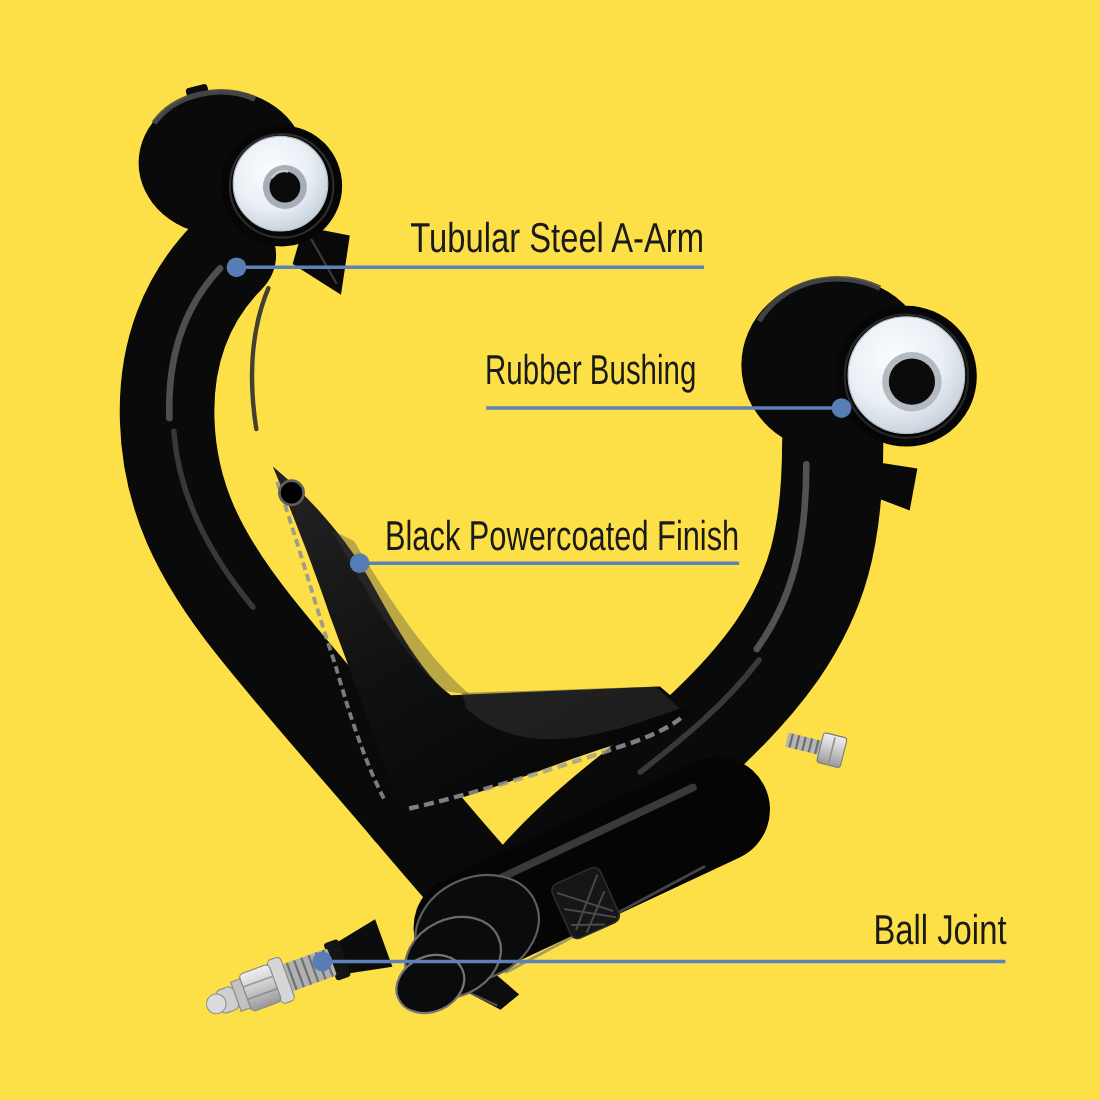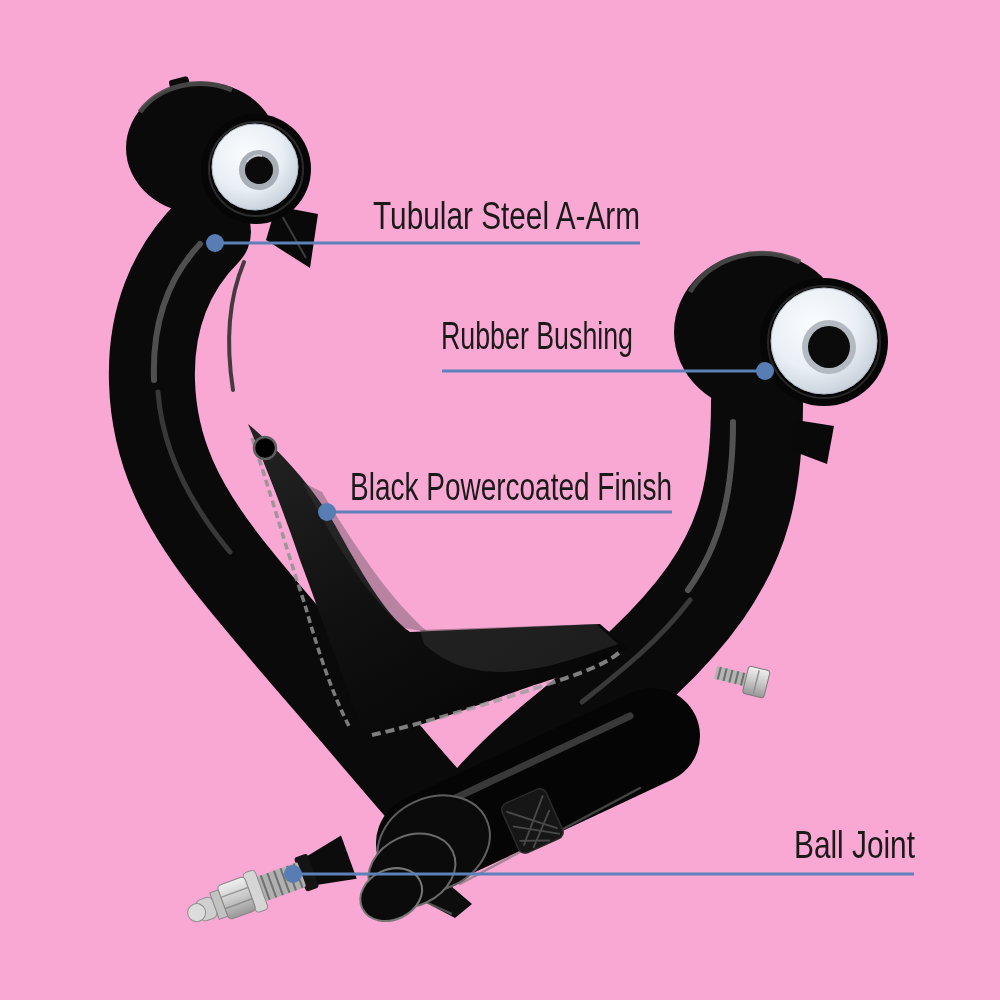--- a/index.html
+++ b/index.html
@@ -5,21 +5,21 @@
   html, body {
     margin: 0;
     padding: 0;
     background: #ffffff;
     font-family: "Liberation Sans", sans-serif;
   }
   .stage {
     position: relative;
     width: 1000px;
     height: 1000px;
-    background: #f9a8d4;
+    background: #fde047;
     overflow: hidden;
   }
   svg { display: block; }
   .callout-text {
     font-family: "Liberation Sans", sans-serif;
     font-size: 38px;
     font-weight: 500;
   }
 </style>
 </head>

